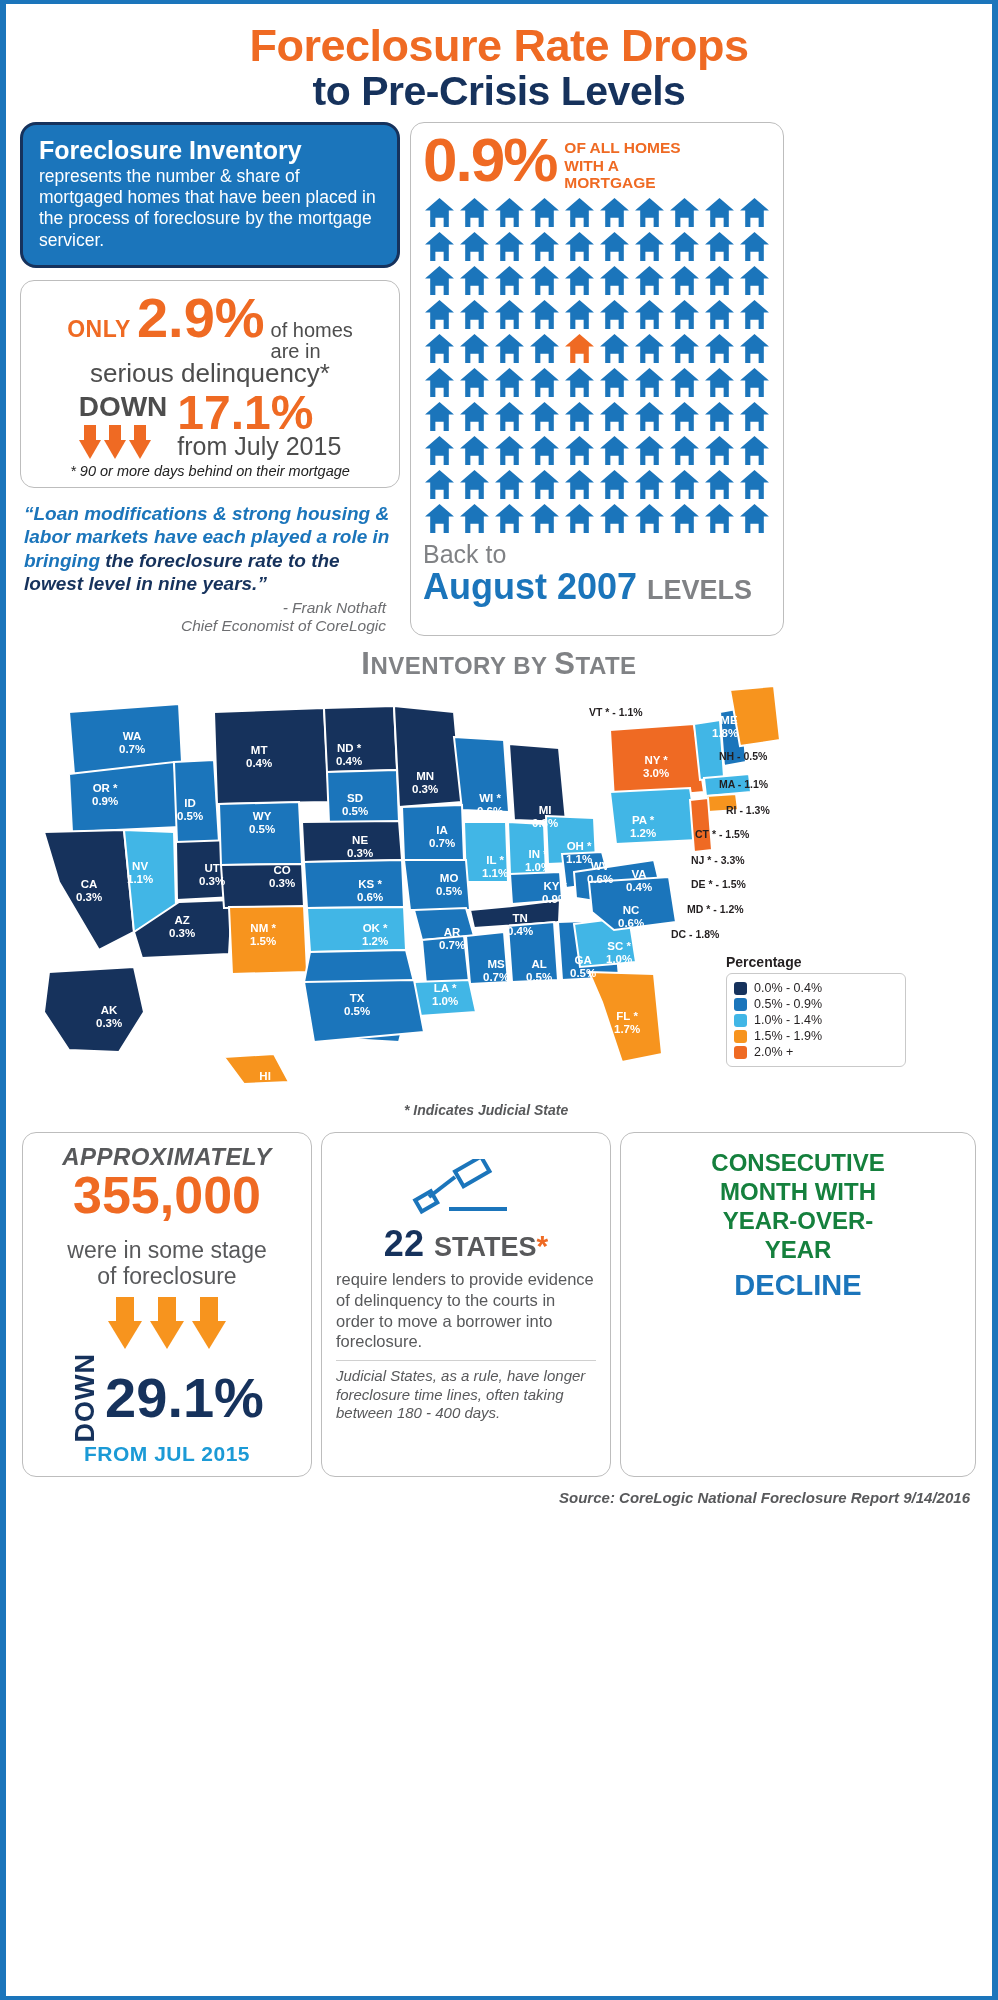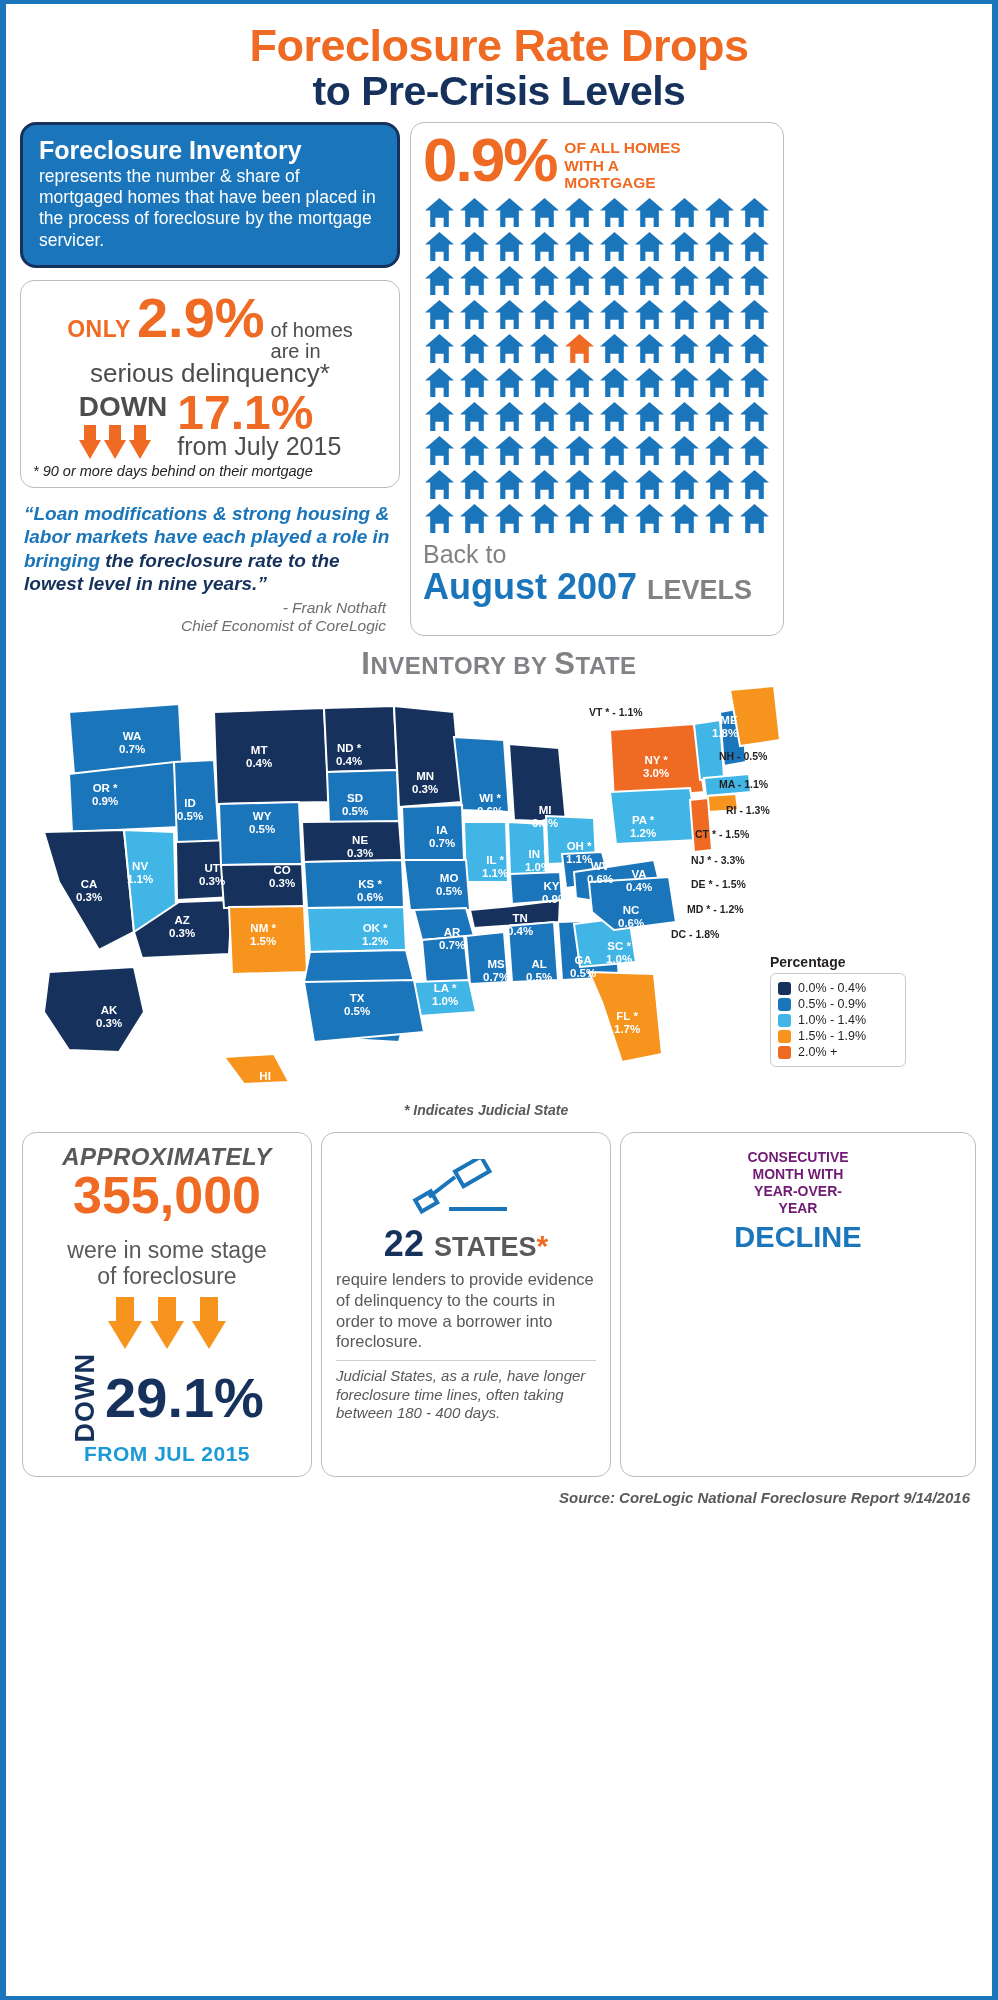--- a/index.html
+++ b/index.html
@@ -43,21 +43,21 @@
   .serious { color:#4d4d4d; font-size:26px; text-align:center; margin-top:-4px;}
   .row-b { display:flex; align-items:center; justify-content:center; gap:10px; margin-top:2px;}
   .downword { color:#4d4d4d; font-size:28px; font-weight:bold;}
   .arrows { display:flex; gap:3px; margin-top:2px;}
   .arrow { width:22px; height:34px; position:relative;}
   .arrow::before{ content:""; position:absolute; left:5px; top:0; width:12px; height:17px; background:#ef6a23;}
   .arrow::after{ content:""; position:absolute; left:0; top:15px; width:0;height:0;
      border-left:11px solid transparent; border-right:11px solid transparent; border-top:19px solid #ef6a23;}
   .big171 { color:#ef6a23; font-size:48px; font-weight:bold; line-height:0.9;}
   .fromjuly { color:#4d4d4d; font-size:25px; line-height:1; }
-  .footnote { font-size:14.5px; font-style:italic; color:#222; margin-top:4px;}
+  .footnote { font-size:14.5px; font-style:italic; color:#222; text-align:center; margin-top:4px;}
 
   .quote { margin-top:14px; padding:0 4px; }
   .quote p { font-size:19px; font-weight:bold; font-style:italic; line-height:1.22; color:#1b75bb;}
   .quote .dark { color:#16325c;}
   .attrib { text-align:right; color:#6d6e71; font-style:italic; font-size:15.5px; line-height:1.2; margin-top:4px; padding-right:10px;}
 
   
   .pct-box { border:1px solid #bdbdbd; border-radius:14px; background:#fff; padding:8px 12px 10px 12px; height:514px;}
   .pct-head { display:flex; align-items:flex-start; gap:8px; }
   .pct-num { color:#ef6a23; font-size:62px; font-weight:bold; line-height:0.92; letter-spacing:-2px;}
@@ -71,21 +71,21 @@
 
   
   .map-sec { position:relative; margin-top:10px; height:480px;}
   .map-title { text-align:center; color:#808285; font-weight:bold; font-size:31px; letter-spacing:0.5px;}
   .map-title .sm { font-size:24px;}
   .mapbox { position:relative; width:970px; height:440px; margin:0 auto;}
   .st { position:absolute; color:#fff; font-size:11.5px; font-weight:bold; text-align:center; line-height:1.1; white-space:nowrap;}
   .st .nm { font-weight:bold;}
   .callout { position:absolute; color:#231f20; font-size:10.5px; font-weight:bold; white-space:nowrap;}
   .judicial { position:absolute; left:390px; top:420px; font-size:14px; font-style:italic; color:#58595b; font-weight:bold;}
-  .legend { position:absolute; right:78px; top:272px; width:136px; }
+  .legend { position:absolute; right:78px; top:272px; width:180px; }
   .legend-title { font-size:14px; font-weight:bold; color:#231f20; margin-bottom:3px;}
   .legend-box { border:1px solid #c9c9c9; border-radius:6px; background:#fff; padding:5px 7px;}
   .lg-item { display:flex; align-items:center; gap:7px; margin:2px 0;}
   .sw { width:13px; height:13px; border-radius:3px;}
   .lg-t { font-size:12.5px; color:#231f20;}
 
   
   .bottom { display:flex; gap:9px; padding:0 16px; margin-top:6px; }
   .b1 { width:290px; border:1px solid #bdbdbd; border-radius:14px; padding:10px 8px; text-align:center;}
   .b2 { width:290px; border:1px solid #bdbdbd; border-radius:14px; padding:22px 14px; text-align:center;}
@@ -109,21 +109,21 @@
   .reqtext { font-size:16.5px; color:#58595b; line-height:1.25; margin-top:4px; text-align:left;}
   .hr { border-top:1px solid #d0d0d0; margin:8px 0 6px;}
   .judtext { font-size:15px; font-style:italic; color:#58595b; line-height:1.25; text-align:left;}
 
   .cal { width:152px; margin:0 auto; position:relative;}
   .rings { display:flex; justify-content:space-around; padding:0 10px;}
   .ring { width:9px; height:20px; background:#808285; border-radius:4px;}
   .calbody { border:6px solid #58595b; border-radius:8px; background:#fff; padding:4px 0 8px; margin-top:-6px;}
   .n57 { font-size:62px; font-weight:bold; color:#1b75bb; line-height:1;}
   .n57 .th { font-size:28px; vertical-align:super;}
-  .conseq { font-size:14px; font-weight:bold; color:#701a75; line-height:1.2; margin-top:8px;}
+  .conseq { font-size:24px; font-weight:bold; color:#15803d; line-height:1.2; margin-top:8px;}
   .decline { font-size:29px; font-weight:bold; color:#1b75bb; margin-top:4px;}
 
   .source { text-align:right; padding:12px 22px 0 0; font-size:15px; font-style:italic; font-weight:bold; color:#58595b;}
 </style>
 </head>
 <body>
 
 <div class="page">
 
   <div class="title-wrap">

